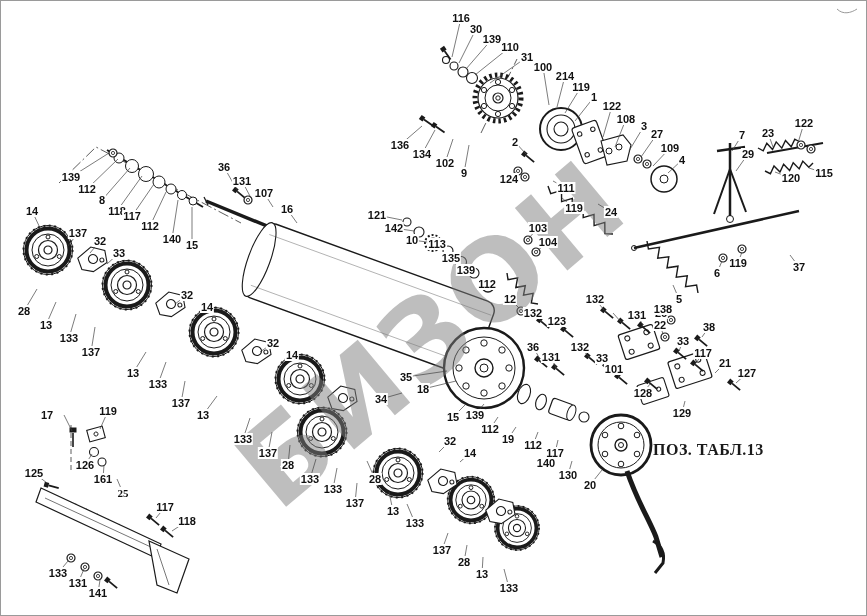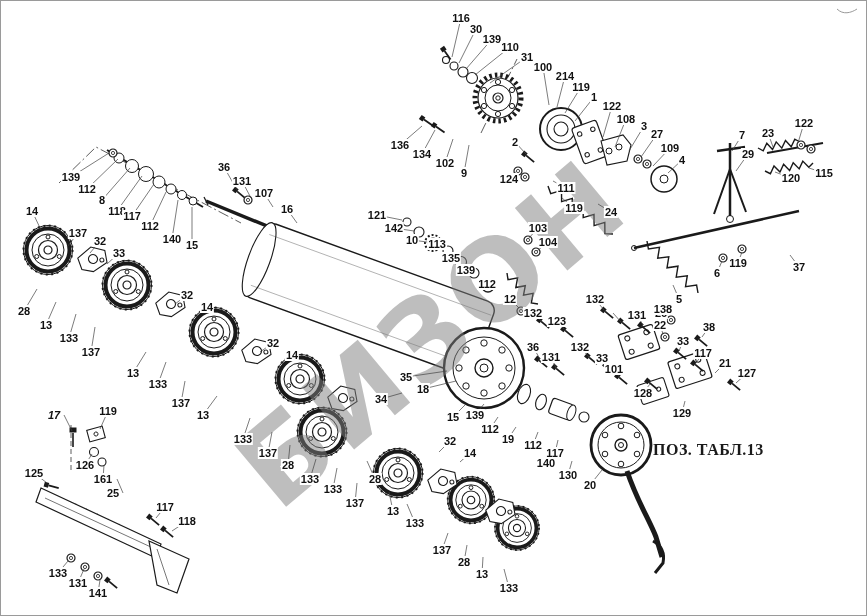--- a/index.html
+++ b/index.html
@@ -645,25 +645,25 @@
       <span class="part-label" style="left: 613px; top: 368px;">101</span>
       <span class="part-label" style="left: 642px; top: 392px;">128</span>
       <span class="part-label" style="left: 681px; top: 412px;">129</span>
       <span class="part-label" style="left: 716px; top: 272px;">6</span>
       <span class="part-label" style="left: 737px; top: 262px;">119</span>
       <span class="part-label" style="left: 798px; top: 266px;">37</span>
       <span class="part-label" style="left: 441px; top: 549px;">137</span>
       <span class="part-label" style="left: 463px; top: 561px;">28</span>
       <span class="part-label" style="left: 481px; top: 573px;">13</span>
       <span class="part-label" style="left: 508px; top: 587px;">133</span>
-      <span class="part-label" style="left: 53px; top: 414px; font-style: italic;">17</span>
+      <span class="part-label" style="left: 46px; top: 414px;">17</span>
       <span class="part-label" style="left: 107px; top: 410px;">119</span>
       <span class="part-label" style="left: 84px; top: 464px;">126</span>
       <span class="part-label" style="left: 102px; top: 478px;">161</span>
-      <span class="part-label" style="left: 112px; top: 492px;">25</span>
+      <span class="part-label" style="left: 122px; top: 492px; font-family: Liberation Serif, serif;">25</span>
       <span class="part-label" style="left: 33px; top: 472px;">125</span>
       <span class="part-label" style="left: 164px; top: 506px;">117</span>
       <span class="part-label" style="left: 186px; top: 520px;">118</span>
       <span class="part-label" style="left: 57px; top: 572px;">133</span>
       <span class="part-label" style="left: 77px; top: 582px;">131</span>
       <span class="part-label" style="left: 97px; top: 592px;">141</span>
     </div>
 
   <div class="table-title">ПОЗ. ТАБЛ.13</div>
 

